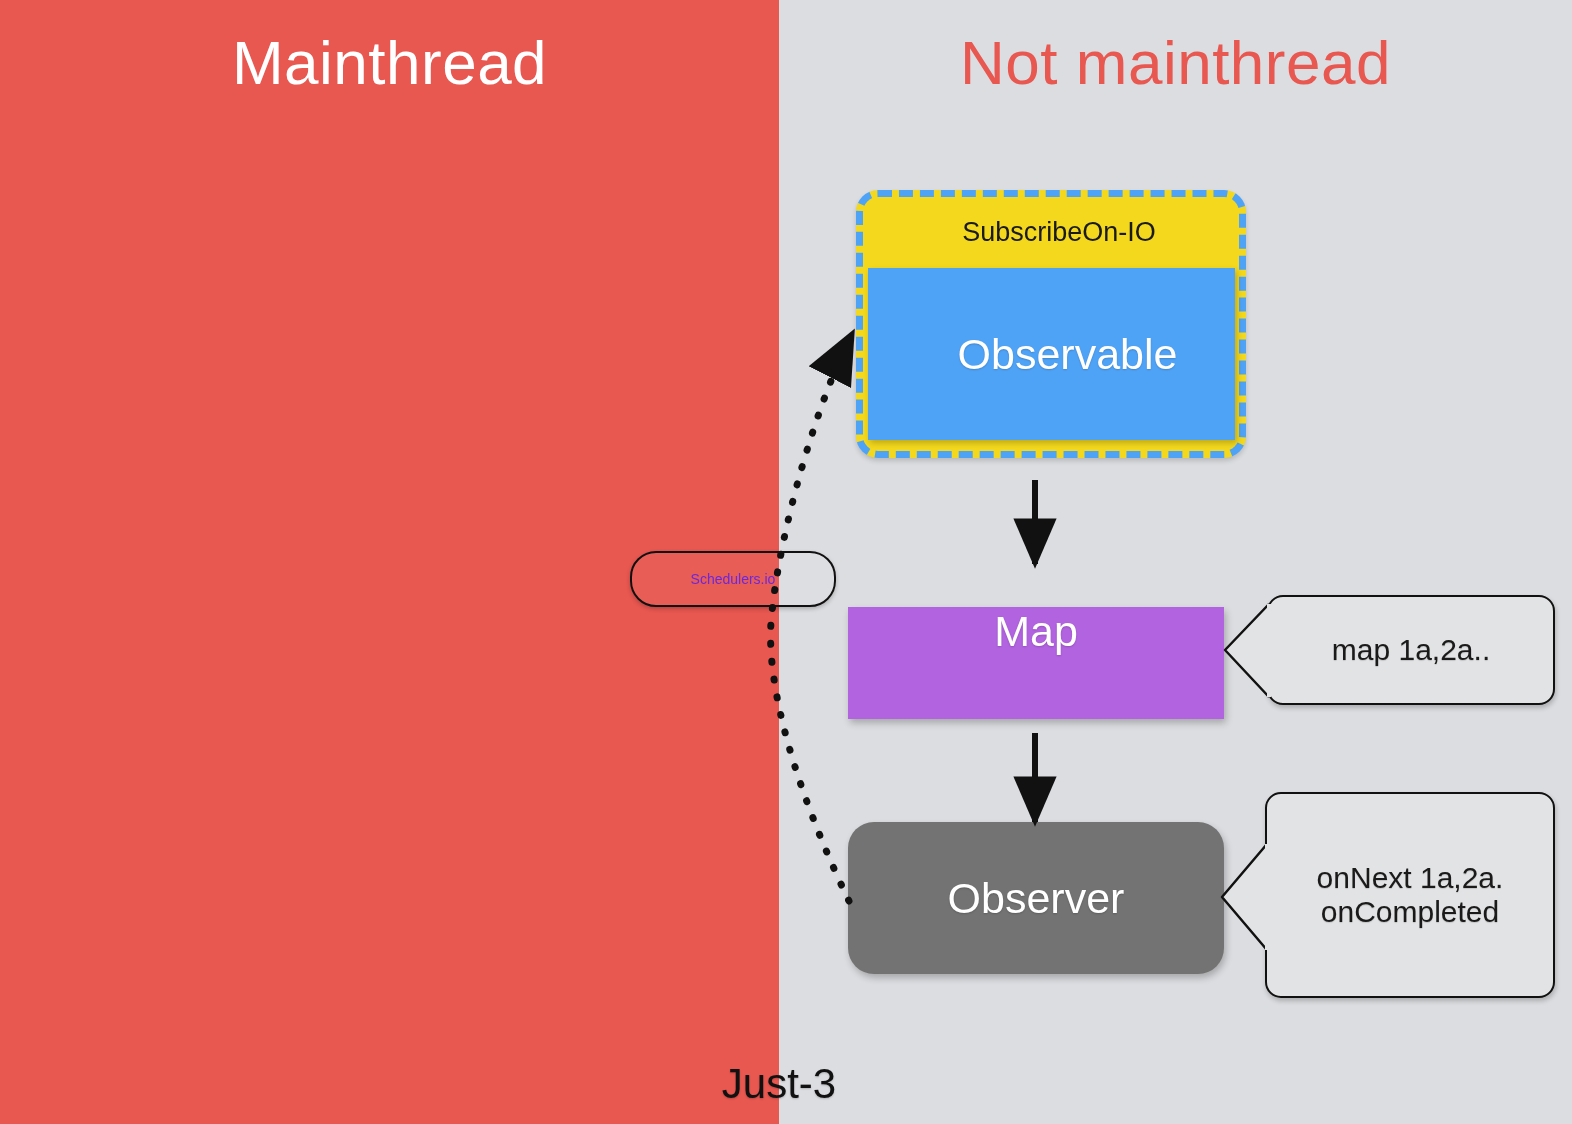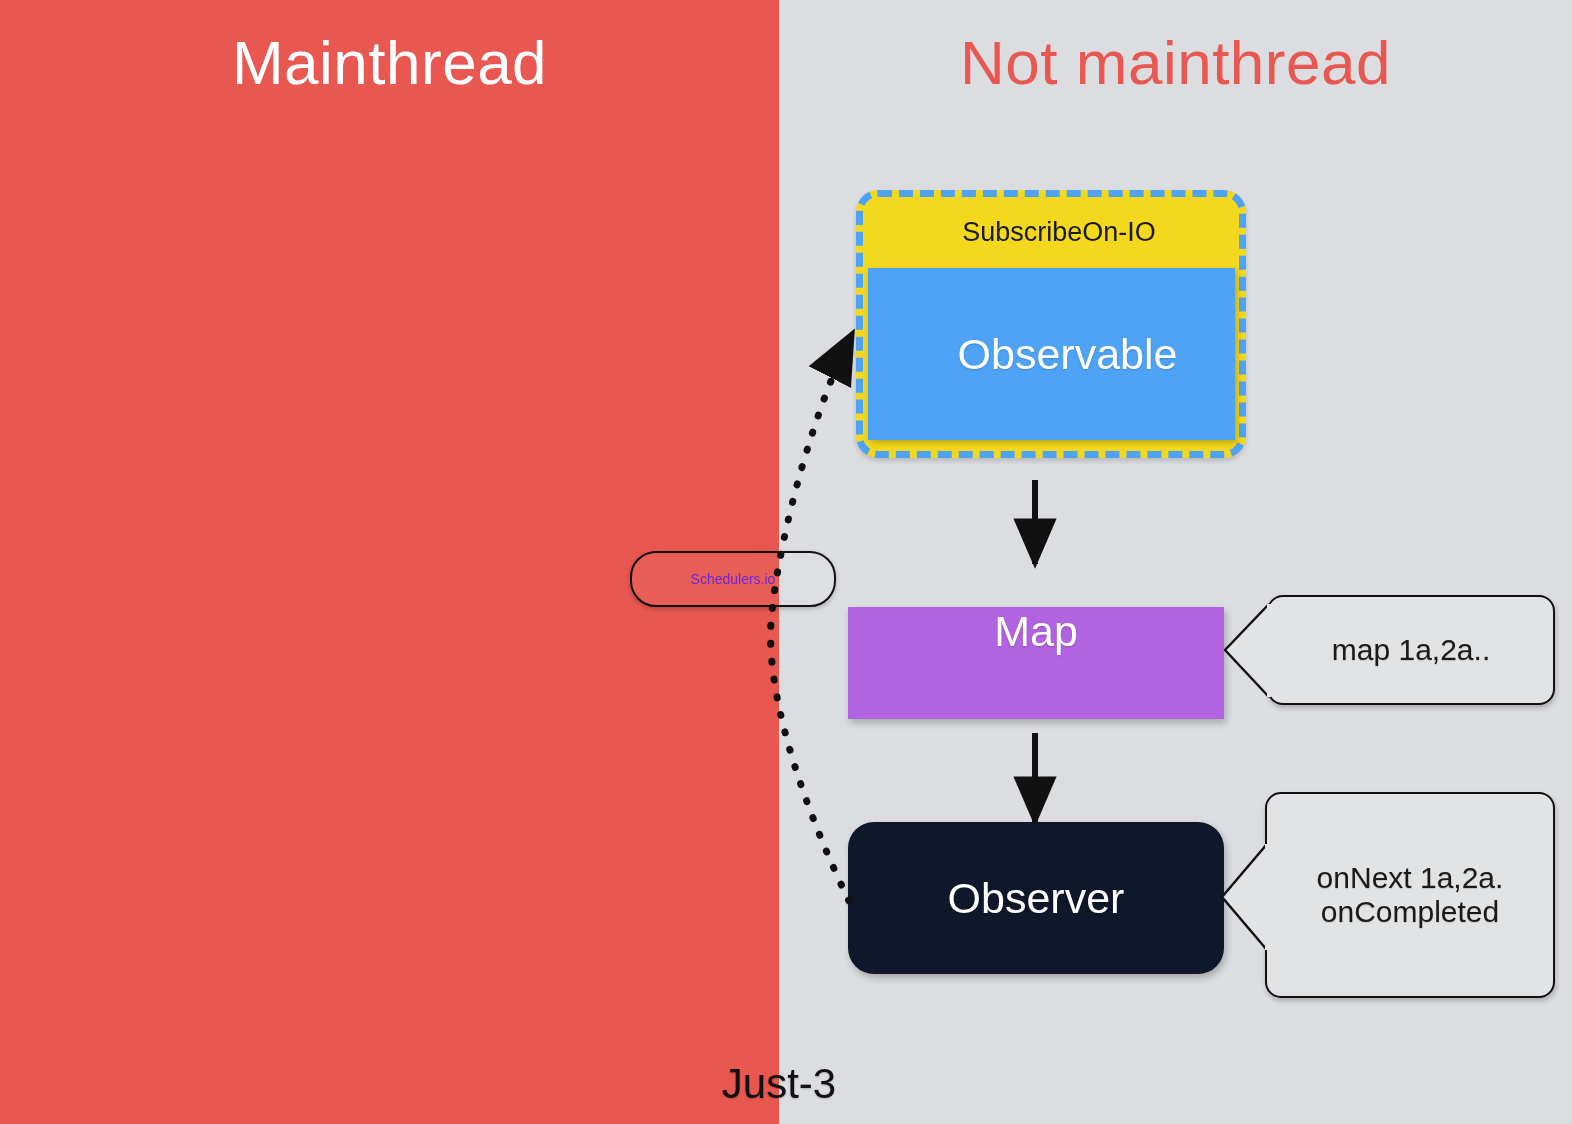--- a/index.html
+++ b/index.html
@@ -110,21 +110,21 @@
     color: #ffffff;
     text-shadow: 0 1px 2px rgba(0,0,0,0.18);
   }
   
   #observer-box {
     position: absolute;
     left: 848px;
     top: 822px;
     width: 376px;
     height: 152px;
-    background: #0f172a;
+    background: #737373;
     border-radius: 26px;
     box-shadow: 2px 4px 7px rgba(0,0,0,0.24);
     display: flex;
     align-items: center;
     justify-content: center;
   }
   #observer-box .box-text {
     font-size: 43px;
     color: #ffffff;
     text-shadow: 0 1px 2px rgba(0,0,0,0.18);

